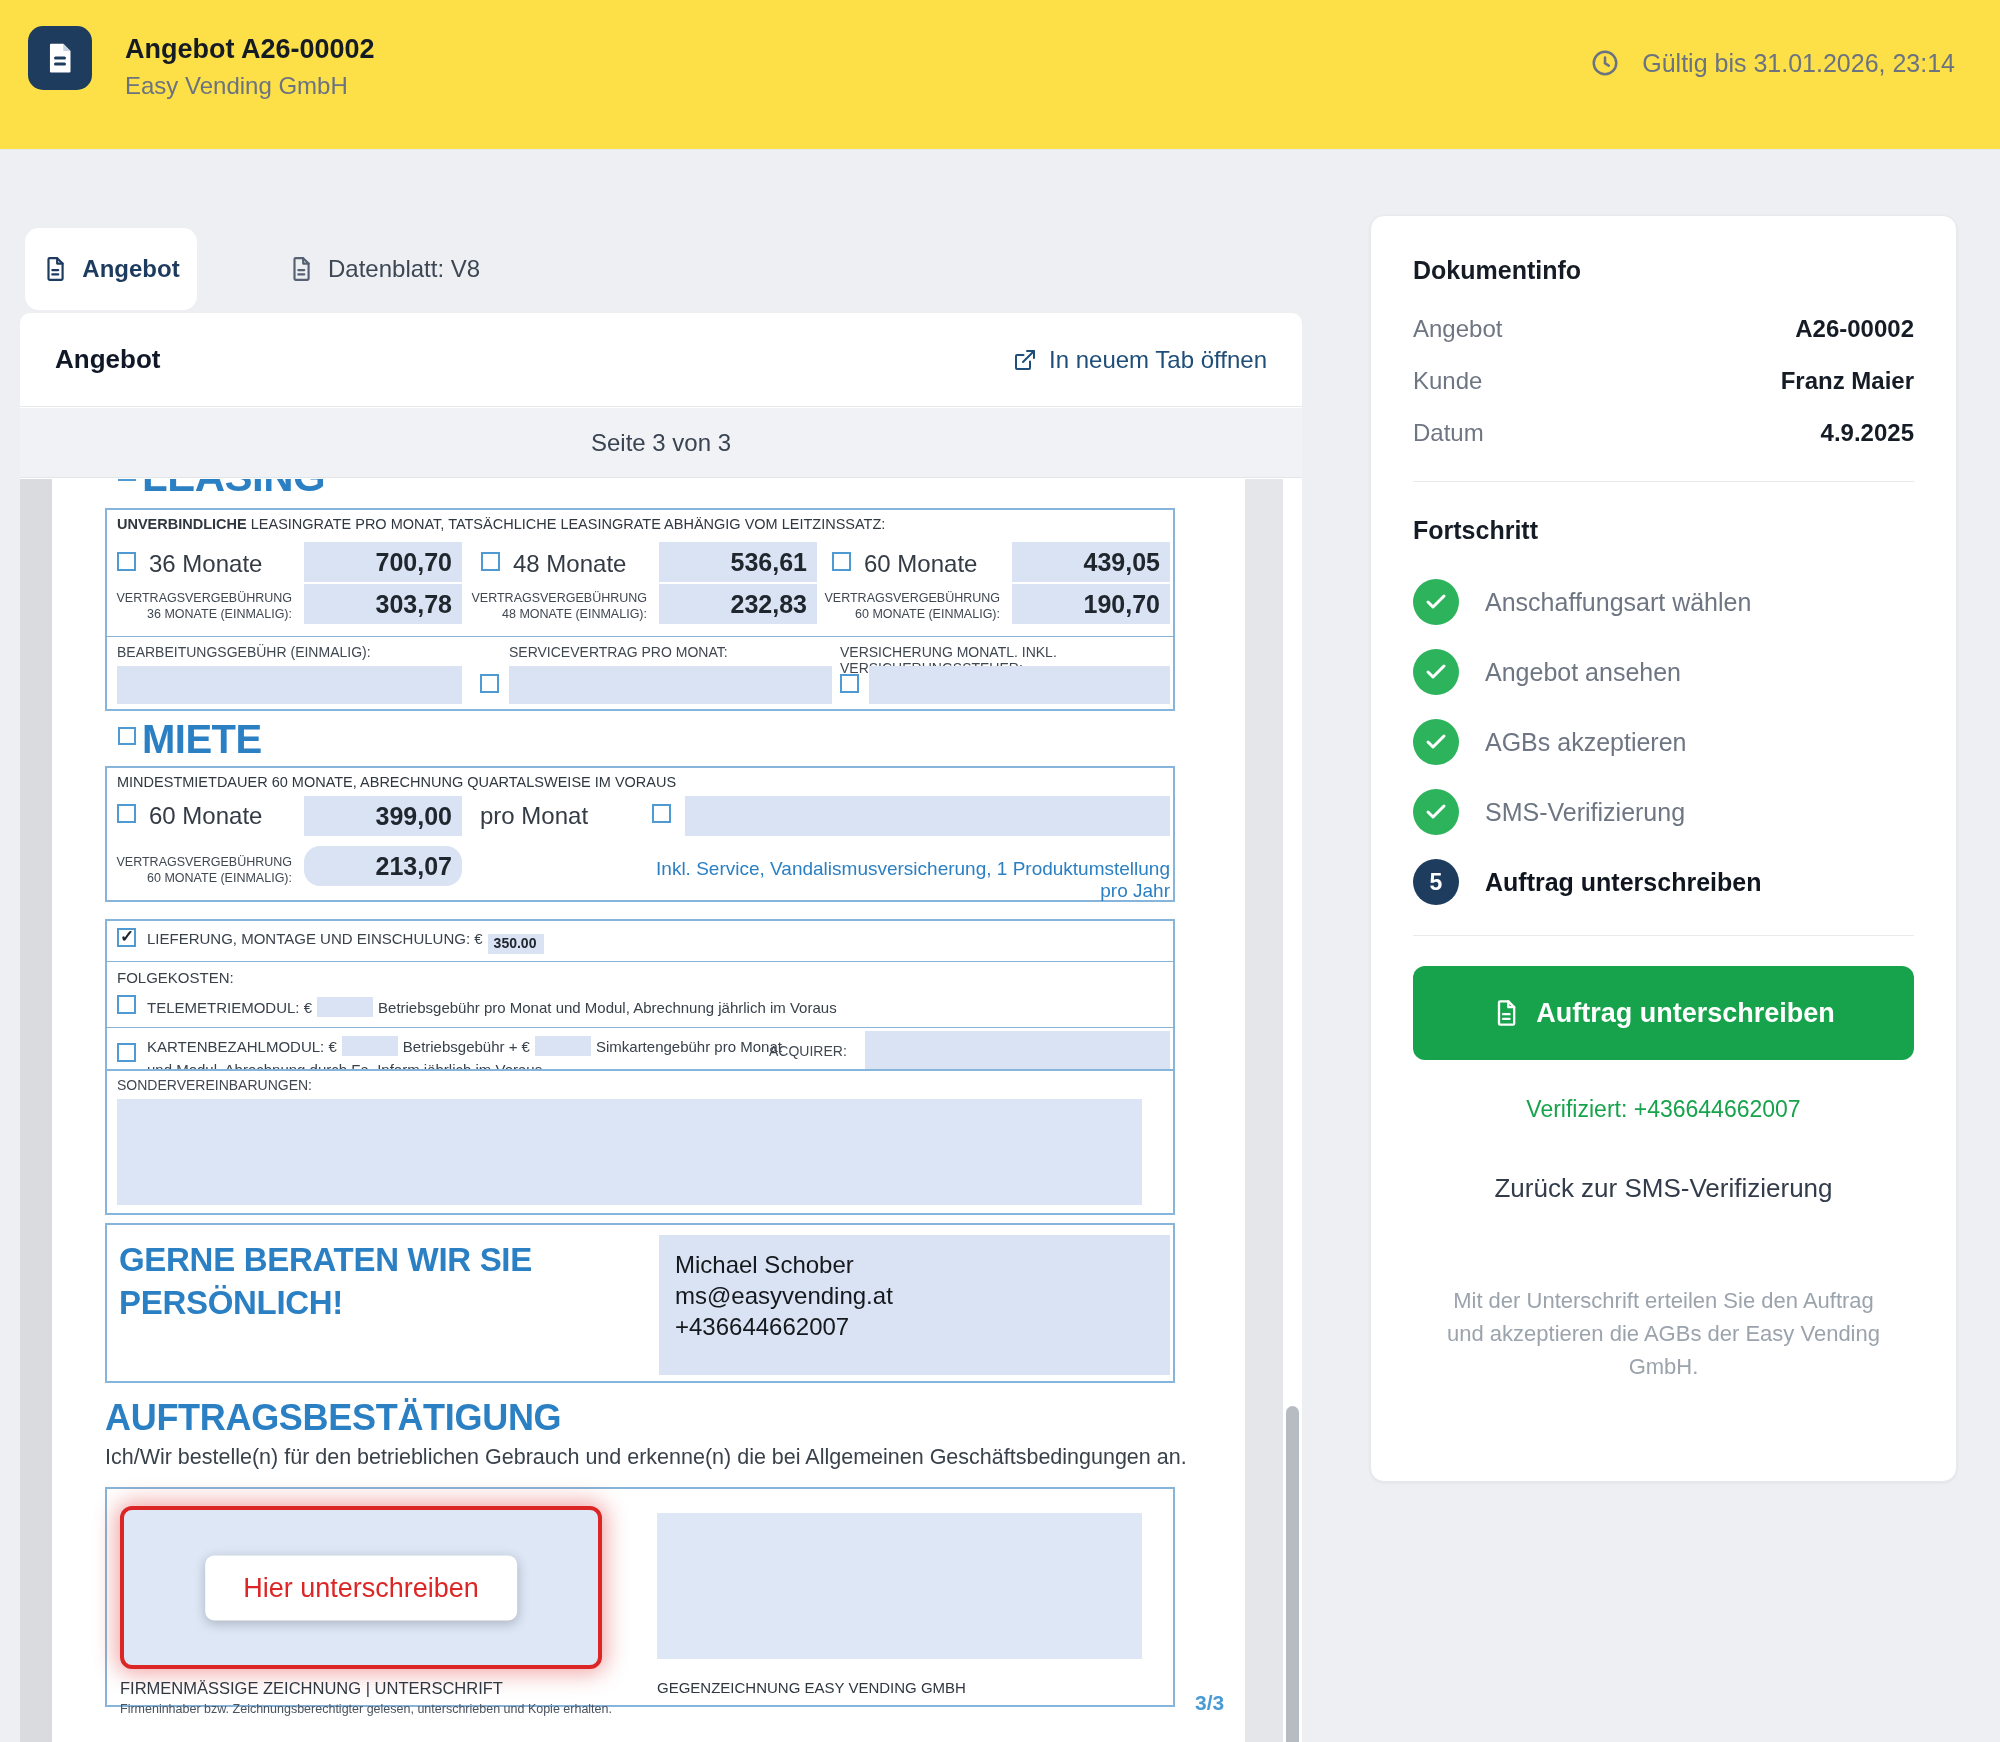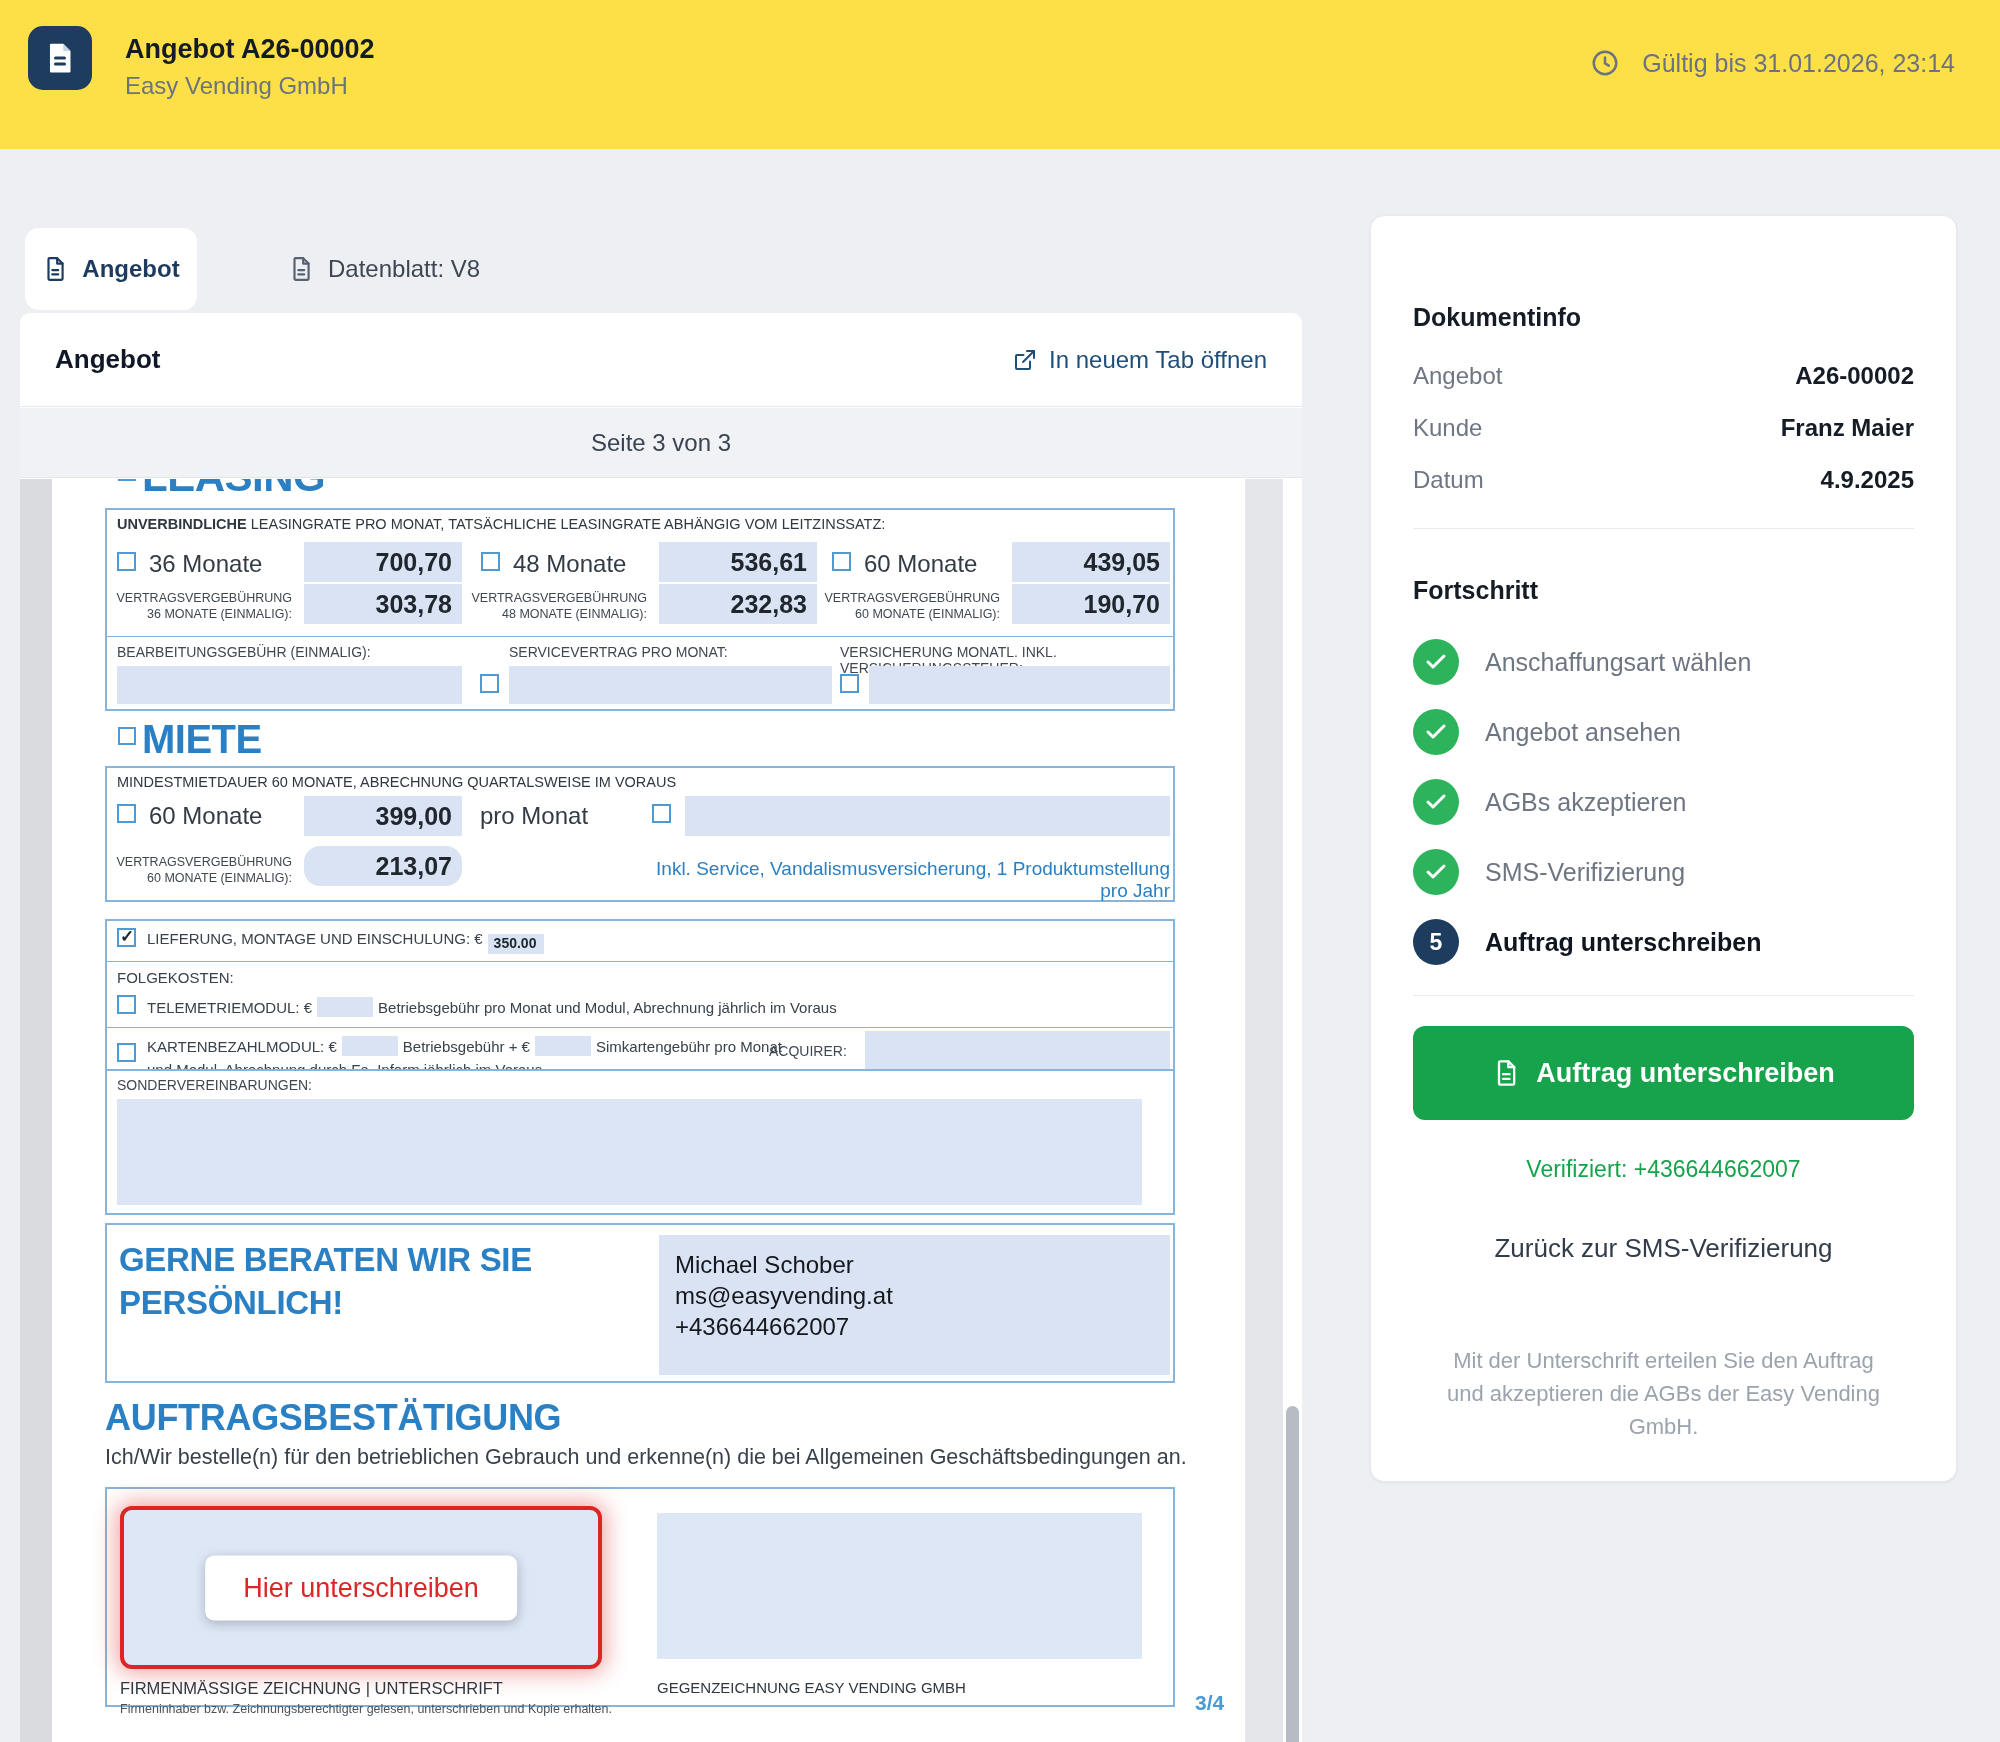--- a/index.html
+++ b/index.html
@@ -54,21 +54,21 @@
   .contact-box{position:absolute;background:#d9e3f3;}
   .contact-box .ctxt{padding:14px 0 0 16px;font-size:24px;line-height:1.3;color:#15181c;}
   .sig-red{position:absolute;background:#dde7f6;border:4px solid #dc2626;border-radius:12px;box-shadow:0 0 22px 4px rgba(225,55,55,0.45);}
   .sig-pill{position:absolute;left:50%;top:50%;transform:translate(-50%,-50%);background:#fff;border-radius:9px;box-shadow:0 3px 12px rgba(0,0,0,0.22);padding:17px 38px;font-size:27px;color:#dc2626;white-space:nowrap;}
   .sig-plain{position:absolute;background:#dde7f6;}
   .siglab{position:absolute;font-size:16.5px;color:#2f3740;}
   .siglab.sub{font-size:12.5px;color:#4a525c;}
   .pagenum{position:absolute;font-size:21px;font-weight:600;color:#4a9ad4;}
   
   .sidebar{position:absolute;left:1370px;top:215px;width:587px;height:1267px;background:#fff;border:1px solid #e7e9ec;border-radius:14px;box-shadow:0 1px 3px rgba(16,24,40,0.06);padding:40px 42px;}
-  .sb-h{font-size:25px;font-weight:700;color:#151c26;margin-bottom:30px;margin-top:47px;}
+  .sb-h{font-size:25px;font-weight:700;color:#151c26;margin-bottom:30px;}
   .info-row{display:flex;justify-content:space-between;align-items:center;margin-bottom:24px;}
   .info-label{font-size:24px;color:#6e7683;}
   .info-value{font-size:24px;font-weight:700;color:#151c26;}
   .sb-divider{border:none;border-top:1px solid #e8eaee;margin:34px 0;}
   .step{display:flex;align-items:center;gap:26px;margin-bottom:24px;}
   .step-circle{width:46px;height:46px;border-radius:50%;background:#2cb35b;display:flex;align-items:center;justify-content:center;flex:none;}
   .step-circle.current{background:#1d3c5e;color:#fff;font-size:23px;font-weight:700;}
   .step-label{font-size:25px;color:#6e7683;}
   .step.current .step-label{font-weight:700;color:#10161f;}
   .sign-btn{width:100%;height:94px;border:none;border-radius:12px;background:#17a34b;color:#fff;font-family:inherit;font-size:27px;font-weight:600;display:flex;align-items:center;justify-content:center;gap:16px;cursor:pointer;}
@@ -256,21 +256,21 @@
       <div class="pbox" style="left:53px;top:1008px;width:1070px;height:220px;">
         <div class="sig-red" style="left:13px;top:17px;width:482px;height:163px;">
           <div class="sig-pill">Hier unterschreiben</div>
         </div>
         <div class="sig-plain" style="left:550px;top:24px;width:485px;height:146px;"></div>
         <div class="siglab" style="left:13px;top:190px;">FIRMENMÄSSIGE ZEICHNUNG | UNTERSCHRIFT</div>
         <div class="siglab sub" style="left:13px;top:213px;">Firmeninhaber bzw. Zeichnungsberechtigter gelesen, unterschrieben und Kopie erhalten.</div>
         <div class="siglab" style="left:550px;top:190px;font-size:15px;">GEGENZEICHNUNG EASY VENDING GMBH</div>
       </div>
 
-      <div class="pagenum" style="left:1143px;top:1212px;">3/4</div>
+      <div class="pagenum" style="left:1143px;top:1212px;">3/3</div>
     </div>
   </div>
 </div>
 
 <aside class="sidebar">
   <div class="sb-h">Dokumentinfo</div>
 
   <div class="info-row">
     <span class="info-label">Angebot</span>
     <span class="info-value">A26-00002</span>

